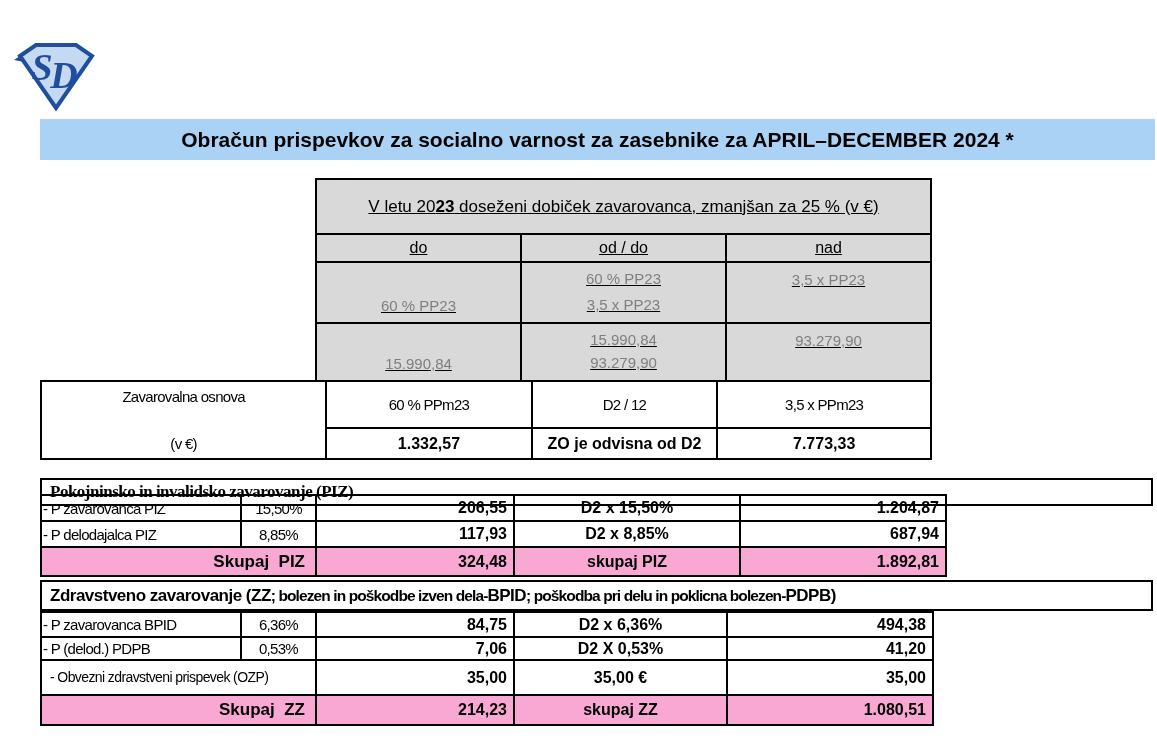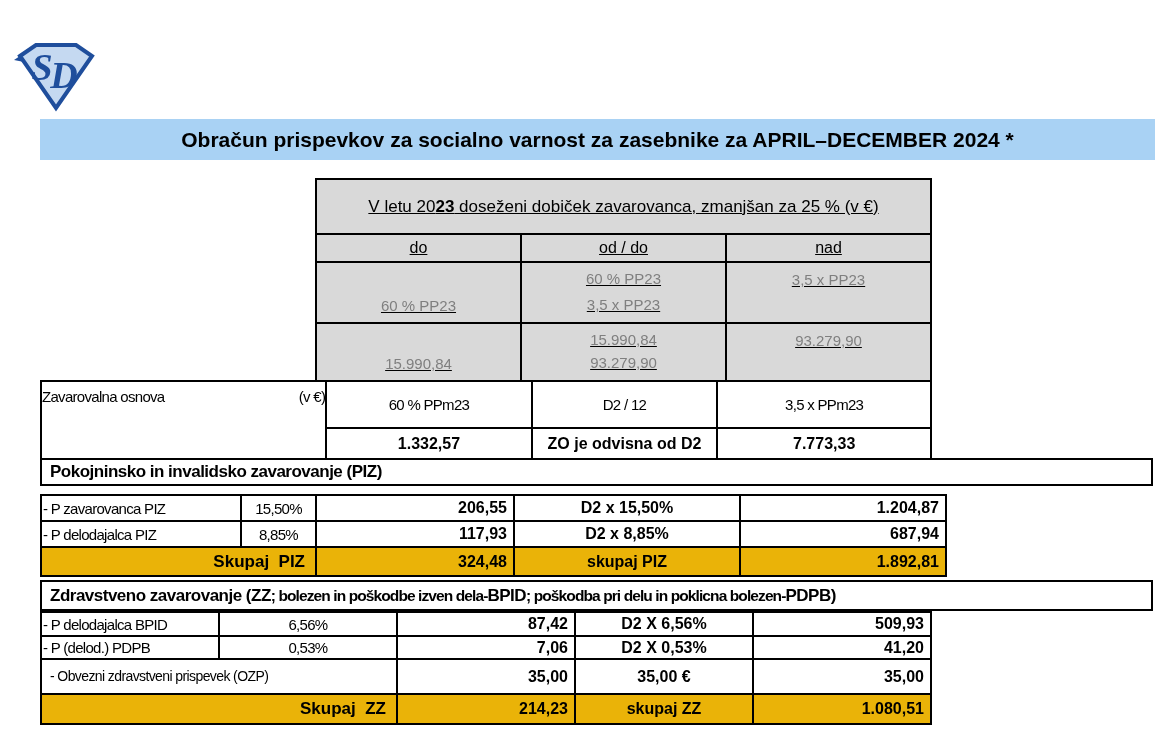--- a/index.html
+++ b/index.html
@@ -26,40 +26,40 @@
   .range-cell { height: 61px; font-size: 15px; text-align: center; }
   .amt-cell { height: 58px; font-size: 15px; text-align: center; }
   .v-bottom { vertical-align: bottom; padding-bottom: 8px; }
   .v-top { vertical-align: top; padding-top: 8px; }
   .two-line { display:flex; flex-direction:column; justify-content:space-between; height:100%; padding: 7px 0 9px 0; }
 
   .base-wrap { position: absolute; left: 40px; top: 380px; }
   .base-wrap table { width: 892px; }
   .narrow { letter-spacing: -0.7px; }
   .base-label { text-align:center; vertical-align: middle; font-size: 15px; }
-  .base-label .bl-inner { display:flex; flex-direction:row; justify-content:space-between; height: 64px; }
+  .base-label .bl-inner { display:flex; flex-direction:column; justify-content:space-between; height: 64px; }
   .base-formula { height: 47px; text-align:center; vertical-align: middle; font-size: 15px; }
   .base-value { height: 31px; text-align:center; vertical-align: middle; font-size: 16px; font-weight: bold; }
 
   .section-bar { position: absolute; left: 40px; width: 1113px; border: 2px solid #000;
                  display:flex; align-items:center; padding-left: 8px; background:#fff; }
-  .bar-piz { top: 458px; height: 28px; }
+  .bar-piz { top: 478px; height: 28px; font-family: Liberation Serif, serif; }
   .bar-zz { top: 580px; height: 31px; }
   .bar-strong { font-weight: bold; font-size: 17px; letter-spacing: -0.5px; }
   .bar-mid { font-weight: bold; font-size: 15.5px; letter-spacing: -0.9px; }
 
   .rows-wrap table { width: 892px; }
   .piz-wrap { position: absolute; left: 40px; top: 494px; }
   .zz-wrap { position: absolute; left: 40px; top: 611px; }
 
   .lbl { font-size: 15px; text-align: left; padding-left: 1px; vertical-align: middle; letter-spacing:-0.7px; }
   .rate { font-size: 15px; text-align: center; vertical-align: middle; letter-spacing:-0.7px; }
   .val { font-size: 16px; font-weight: bold; text-align: right; padding-right: 6px; vertical-align: middle; }
   .frm { font-size: 16px; font-weight: bold; text-align: center; vertical-align: middle; }
-  .total-row td { background: #eab308; }
+  .total-row td { background: #f9a8d4; }
   .total-lbl { font-size: 17px; font-weight: bold; text-align: right; padding-right: 10px; vertical-align: middle; white-space: pre; }
   .ozp-lbl { font-size: 14px; letter-spacing:-0.6px; line-height: 1.25; text-align:left; padding-left: 8px; vertical-align: middle; }
 
   .r26 { height: 26px; } .r29 { height: 29px; }
   .r25 { height: 25px; } .r24 { height: 24px; } .r23 { height: 23px; }
   .r35 { height: 35px; } .r30 { height: 30px; }
 </style>
 </head>
 <body>
 
@@ -171,26 +171,26 @@
     <span class="bar-strong">Zdravstveno zavarovanje (ZZ</span>
       <span class="bar-mid">; bolezen in poškodbe izven dela-</span>
       <span class="bar-strong">BPID</span>
       <span class="bar-mid">; poškodba pri delu in poklicna bolezen-</span>
       <span class="bar-strong">PDPB)</span>
   </div>
 
   <div class="rows-wrap zz-wrap">
     <table>
       <tbody>
-      <tr class="r24">
-        <td class="lbl">- P delodajalca BPID</td>
-        <td class="rate">6,56%</td>
-        <td class="val">87,42</td>
-        <td class="frm">D2 X 6,56%</td>
-        <td class="val">509,93</td>
+          <tr class="r25">
+        <td class="lbl" style="width:200px">- P zavarovanca BPID</td>
+        <td class="rate" style="width:75px">6,36%</td>
+        <td class="val" style="width:198px">84,75</td>
+        <td class="frm" style="width:213px">D2 x 6,36%</td>
+        <td class="val" style="width:206px">494,38</td>
       </tr>
       <tr class="r23">
         <td class="lbl">- P (delod.) PDPB</td>
         <td class="rate">0,53%</td>
         <td class="val">7,06</td>
         <td class="frm">D2 X 0,53%</td>
         <td class="val">41,20</td>
       </tr>
       <tr class="r35">
         <td class="ozp-lbl" colspan="2">- Obvezni zdravstveni prispevek (OZP)</td>

